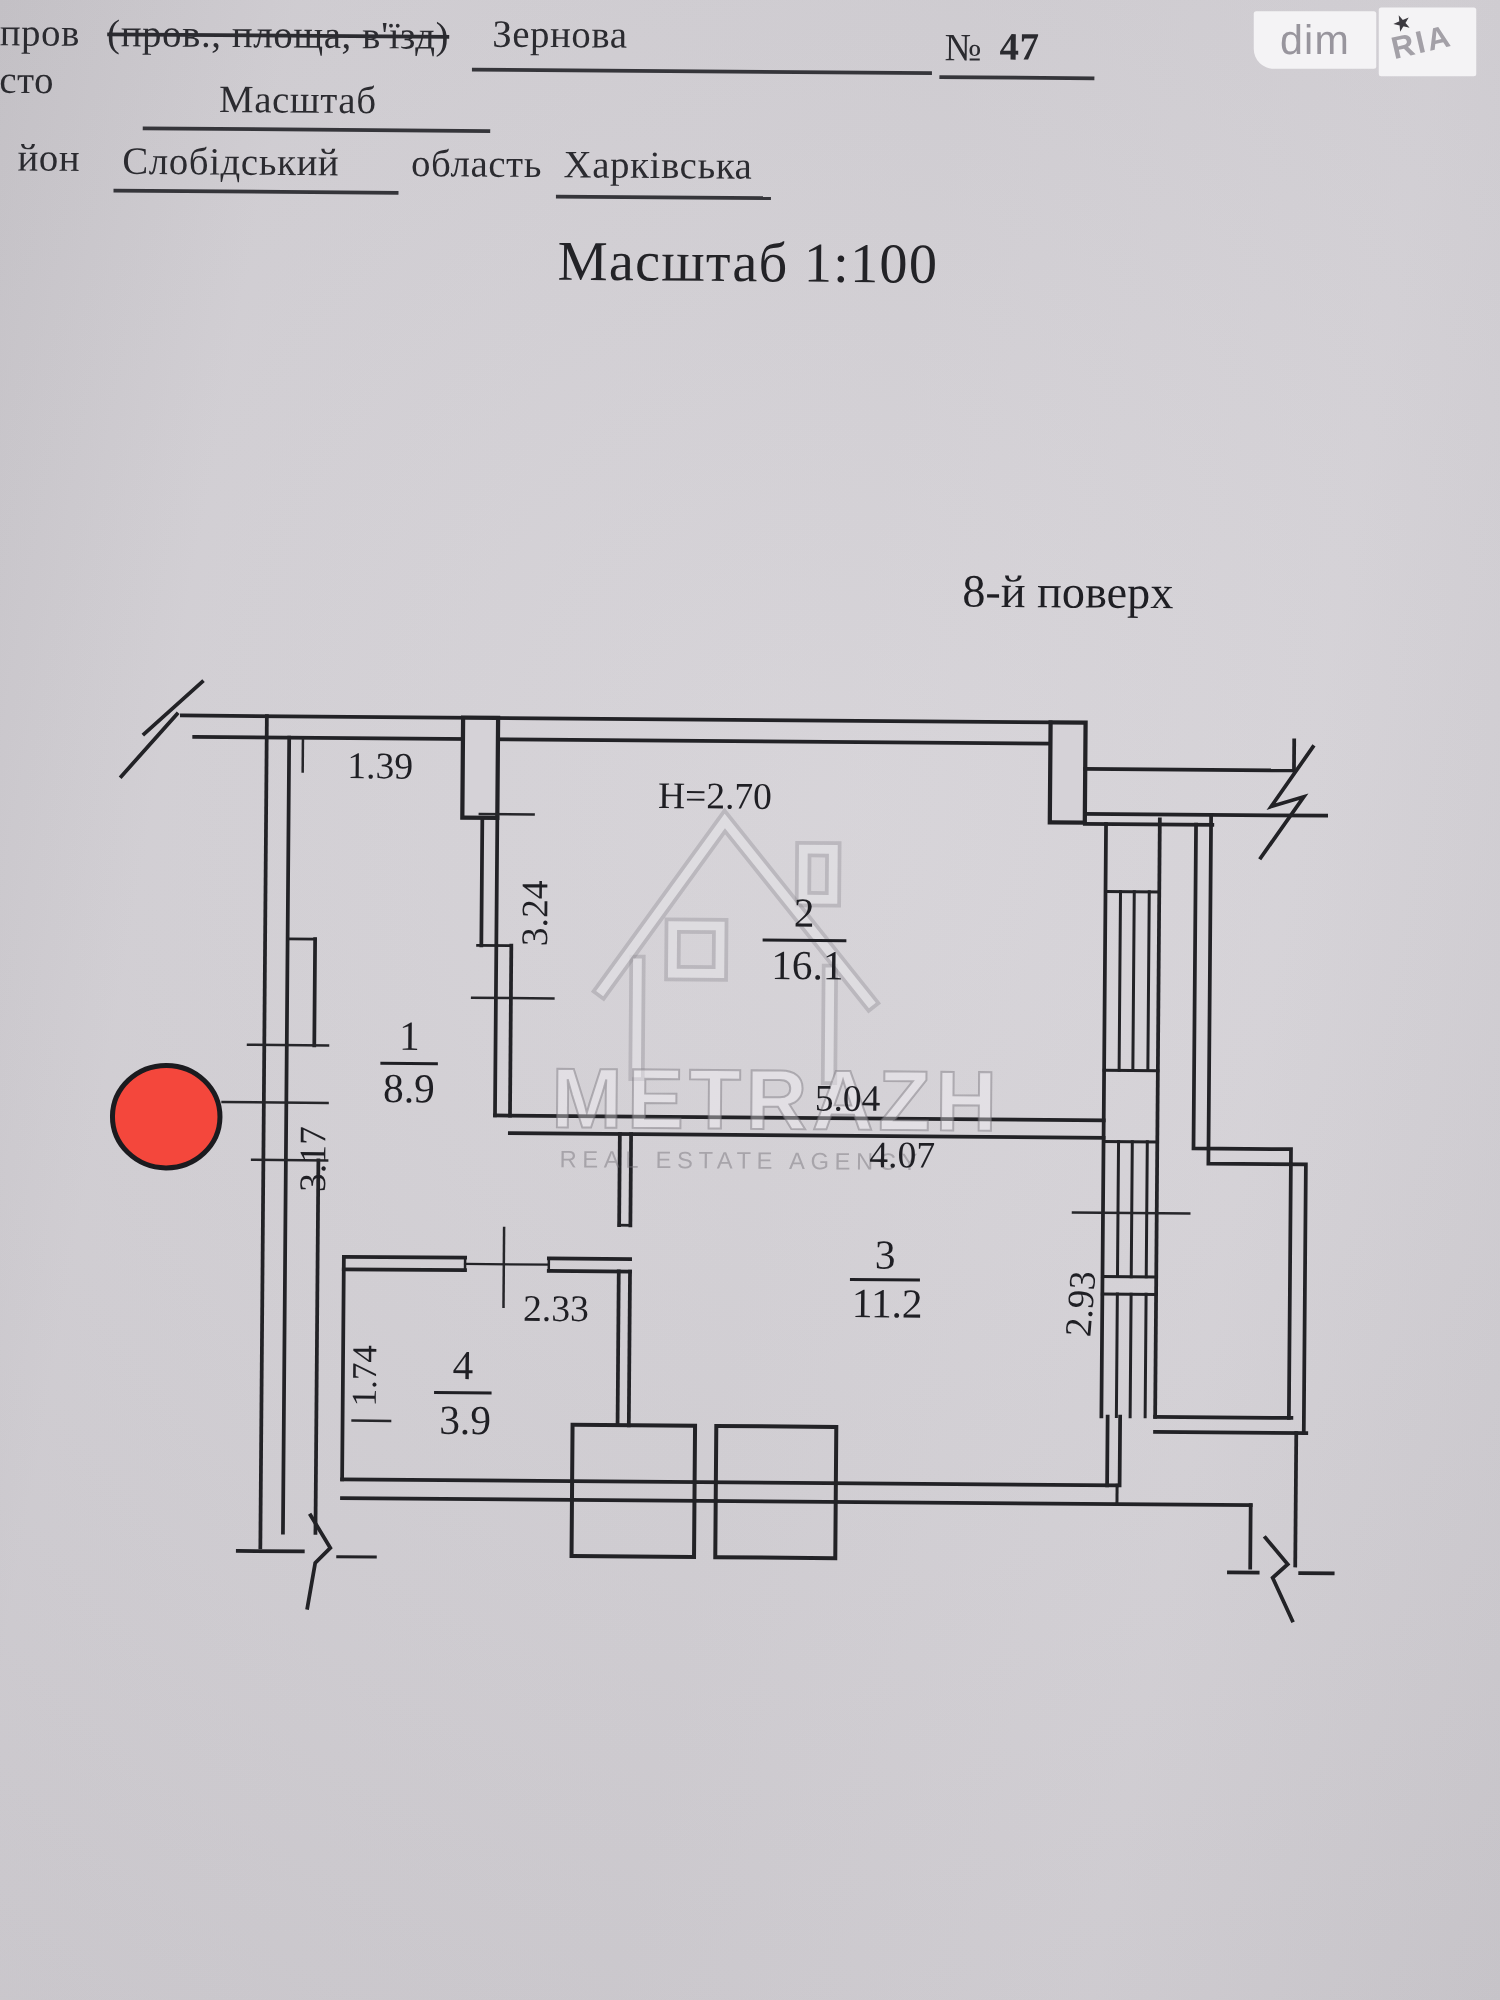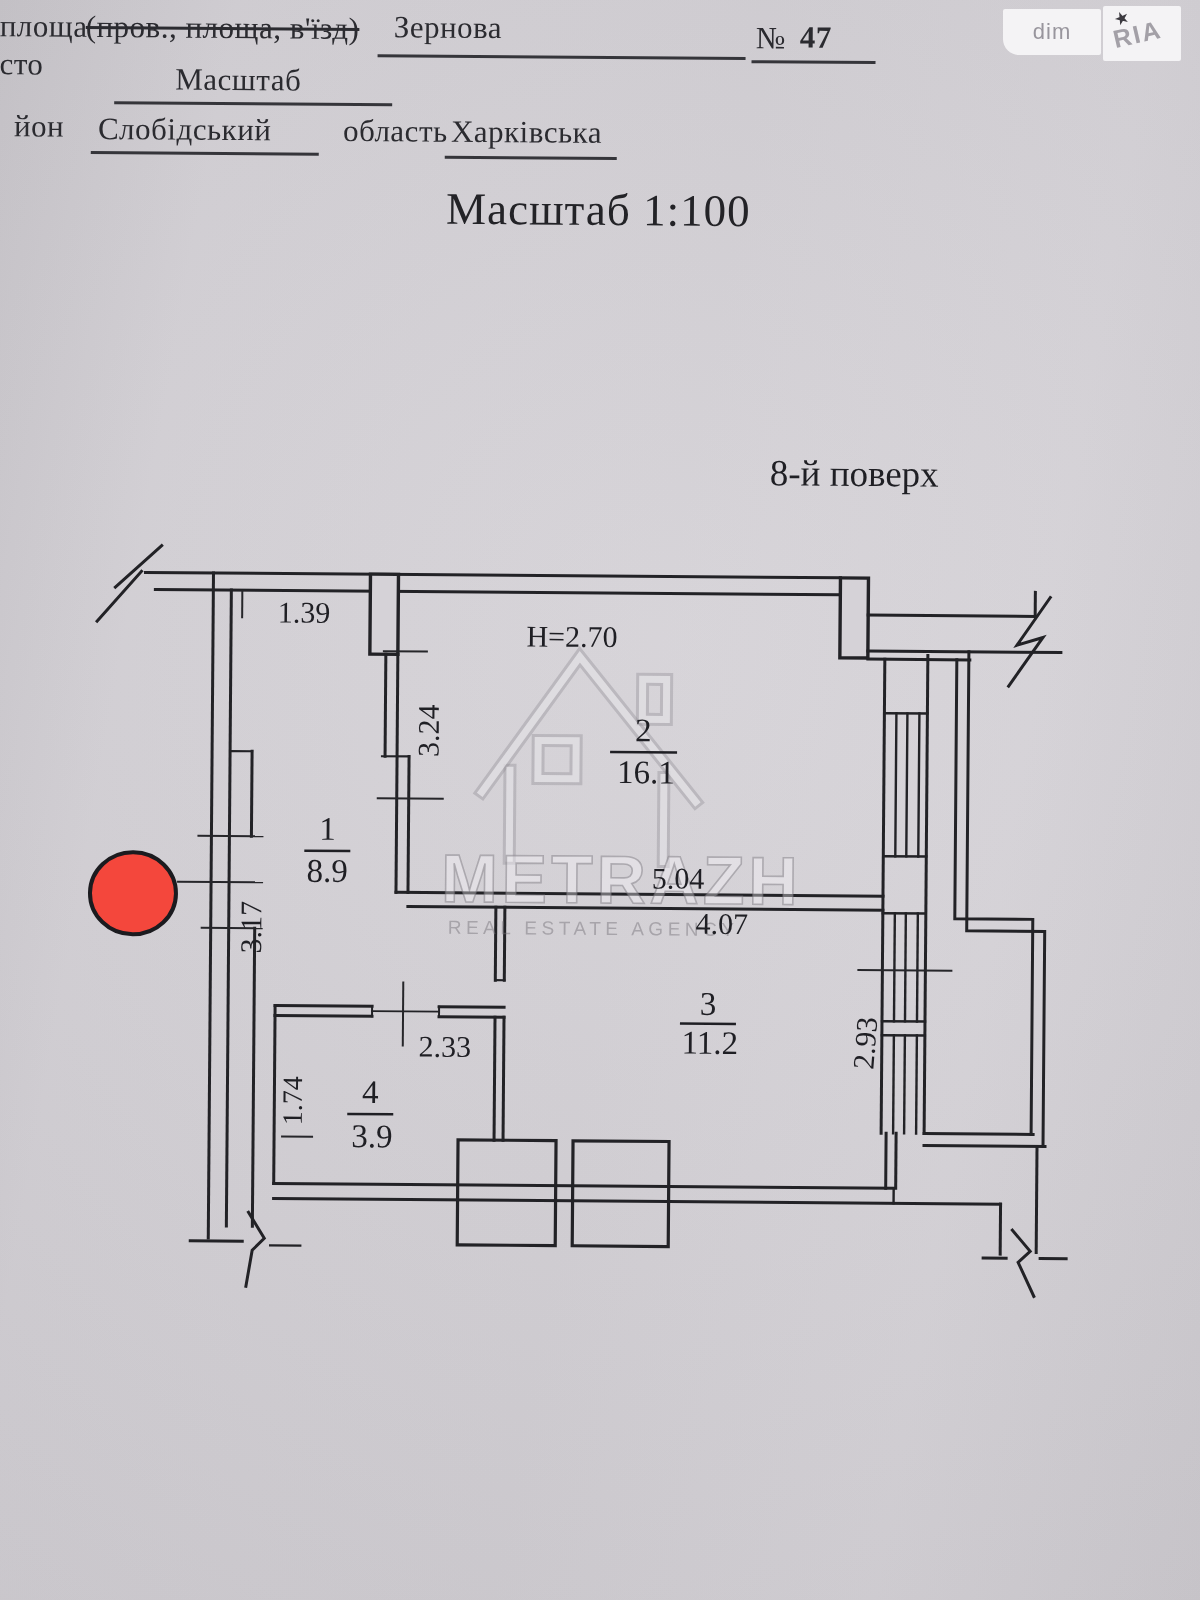--- a/index.html
+++ b/index.html
@@ -14,55 +14,55 @@
   .tilt{position:absolute;inset:0;transform:rotate(0.45deg);transform-origin:40% 0;}
   .hdr-text{position:absolute;font-size:31px;letter-spacing:.5px;white-space:nowrap;color:#2b2b30;}
   .struck{text-decoration:line-through;text-decoration-thickness:2.5px;}
   .uline{position:absolute;height:2.5px;background:#35353a;}
   .scale-title{position:absolute;top:183px;left:0;width:1200px;text-align:center;
     font-size:45px;letter-spacing:1px;color:#232327;}
   
   .logo{position:absolute;top:6px;left:1003px;width:180px;height:56px;}
   .logo .box-dim{position:absolute;left:0;top:3px;width:98px;height:46px;background:#f4f3f5;
     border-radius:2px 2px 2px 16px;display:flex;align-items:center;justify-content:center;}
-  .logo .box-dim span{font-family:"Liberation Sans",sans-serif;font-size:22px;color:#98959d;letter-spacing:1px;}
+  .logo .box-dim span{font-family:"Liberation Sans",sans-serif;font-size:33px;color:#98959d;letter-spacing:1px;}
   .logo .box-ria{position:absolute;left:100px;top:0;width:78px;height:55px;background:#f4f3f5;border-radius:2px;}
   .logo .ria-inner{position:absolute;left:10px;top:14px;transform:rotate(-13deg);
     font-family:"Liberation Sans",sans-serif;font-weight:bold;font-size:25px;color:#a3a0a7;letter-spacing:2px;}
   .logo .star{position:absolute;left:6px;top:-14px;font-size:15px;color:#3c3a40;transform:rotate(-10deg);}
   svg text{font-family:"Liberation Serif",serif;fill:#1f1f24;}
   .wm-name{font-family:"Liberation Sans",sans-serif;font-weight:bold;font-size:68px;letter-spacing:4px;
     fill:rgba(250,249,252,0.42);stroke:rgba(120,117,124,0.55);stroke-width:1.6px;}
   .wm-tag{font-family:"Liberation Sans",sans-serif;font-size:19px;letter-spacing:4.5px;
     fill:rgba(116,113,120,0.55);}
 </style>
 </head>
 <body>
 
 <div class="vignette"></div>
 
 <div class="tilt">
 
   <div>
-    <div class="hdr-text" style="left:0;top:12px">площа</div>
+    <div class="hdr-text" style="left:0;top:12px">пров</div>
     <div class="hdr-text struck" style="left:86px;top:12px">(пров., площа, в'їзд)</div>
     <div class="hdr-text" style="left:394px;top:10px">Зернова</div>
     <div class="uline" style="left:378px;top:55px;width:368px"></div>
     <div class="hdr-text" style="left:756px;top:18px">№</div>
     <div class="hdr-text" style="left:800px;top:17px;font-weight:bold">47</div>
     <div class="uline" style="left:752px;top:58px;width:124px"></div>
 
     <div class="hdr-text" style="left:0;top:50px">сто</div>
     <div class="hdr-text" style="left:176px;top:64px">Масштаб</div>
     <div class="uline" style="left:115px;top:104px;width:278px"></div>
 
     <div class="hdr-text" style="left:15px;top:112px">йон</div>
     <div class="hdr-text" style="left:99px;top:114px">Слобідський</div>
     <div class="uline" style="left:92px;top:154px;width:228px"></div>
-    <div class="hdr-text" style="left:344px;top:114px">область</div>
+    <div class="hdr-text" style="left:330px;top:114px">область</div>
     <div class="hdr-text" style="left:452px;top:114px">Харківська</div>
     <div class="uline" style="left:446px;top:156px;width:172px"></div>
 
     <div class="scale-title">Масштаб 1:100</div>
   </div>
 
   <svg width="1200" height="1600" viewBox="0 0 1200 1600" style="position:absolute;left:0;top:0">
 
     <g stroke="#222226" stroke-width="3" fill="none" stroke-linecap="square">
 

